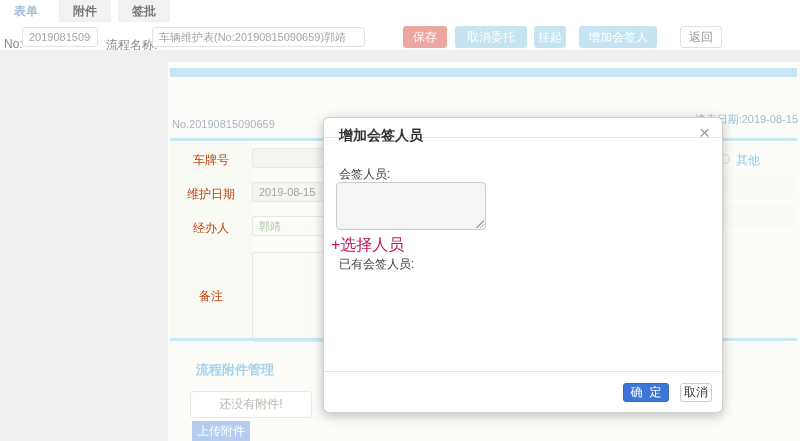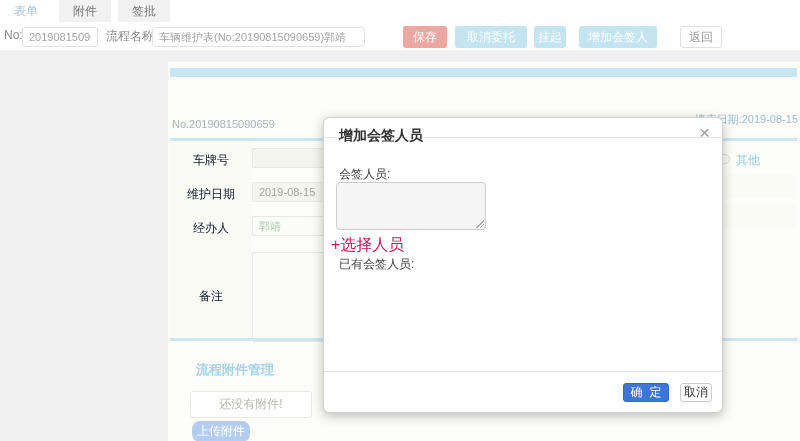--- a/index.html
+++ b/index.html
@@ -2,26 +2,26 @@
 <html><head>
 <meta charset="utf-8">
 <style>
   * { margin:0; padding:0; box-sizing:border-box; }
   html,body { width:800px; height:441px; overflow:hidden;
     font-family:"Liberation Sans","DejaVu Sans",sans-serif; background:#ffffff; }
 
   
   .tabbar { position:absolute; left:0; top:0; width:800px; height:22px; background:#fff; display:flex; }
   .tab { height:22px; padding:0 14px; font-size:12px; line-height:22px; color:#777;
-         background:#f2f2f2; margin-right:7px; text-align:center; cursor:default; }
+         background:#f2f2f2; margin-right:7px; text-align:center; cursor:default;font-weight:bold; }
   .tab.active { background:#ffffff; color:#a6bfda; }
 
   
   .toolbar { position:absolute; left:0; top:24px; width:800px; height:26px; background:#fff; }
-  .tb-label { position:absolute; top:4px; font-size:12px; color:#8a8a8a; }
+  .tb-label { position:absolute; top:13px; font-size:12px; color:#8a8a8a; }
   .tb-input { position:absolute; top:3px; height:20px; border:1px solid #e2e2e2; border-radius:3px;
               background:#fff; color:#a5a5a5; font-size:11px; padding:0 6px;
               font-family:"Liberation Sans","DejaVu Sans",sans-serif; }
   .tb-btn { position:absolute; top:2px; height:22px; border:none; border-radius:3px; color:#ffffff;
             font-size:12px; text-align:center; line-height:22px; cursor:pointer; padding:0;
             font-family:"Liberation Sans","DejaVu Sans",sans-serif; }
   .btn-save   { left:403px; width:44px; background:#eba7a0; }
   .btn-canceld{ left:455px; width:72px; background:#c4e4f2; }
   .btn-susp   { left:534px; width:32px; background:#c4e4f2; }
   .btn-addcs  { left:579px; width:78px; background:#c4e4f2; }
@@ -38,35 +38,35 @@
   .divider   { position:absolute; left:2px; width:627px; height:3px; background:#c9e8f4; }
   .div1 { top:76px; } .div2 { top:276px; }
   .other-link { position:absolute; left:568px; top:90px; font-size:12px; color:#96cbe6; cursor:pointer; }
   .radio-icon { position:absolute; left:552px; top:92px; width:10px; height:10px; border:1px solid #dcdcd6;
                 border-radius:50%; background:#fbfbf7; }
   .right-input { position:absolute; left:528px; width:100px; height:24px; background:#fbfbf6;
                  border:1px solid #ededе6; border:1px solid #ededе6; border-radius:3px; }
   .ri1 { top:112px; } .ri2 { top:142px; }
 
   .label-col-bg { position:absolute; left:2px; top:80px; width:82px; height:194px; background:#fafaf4; }
-  .f-label { position:absolute; left:2px; width:82px; text-align:center; font-size:12px; color:#0f172a; }
+  .f-label { position:absolute; left:2px; width:82px; text-align:center; font-size:12px; color:#c2410c; }
   .f-input { position:absolute; left:84px; width:200px; height:20px; background:#f5f5ef;
              border:1px solid #e8e8e0; border-radius:2px; font-size:11px; color:#a5a59e;
              padding:0 6px; font-family:"Liberation Sans","DejaVu Sans",sans-serif; }
   .f-green { background:#fbfbf7; color:#abcbab; }
   .f-area  { position:absolute; left:84px; top:190px; width:200px; height:90px; background:#fbfbf7;
              border:1px solid #e8e8e0; border-radius:2px; resize:none;
              font-family:"Liberation Sans","DejaVu Sans",sans-serif; }
 
   .attach-heading { position:absolute; left:28px; top:299px; font-size:13px; font-weight:bold; color:#a5d3e9; }
   .attach-box { position:absolute; left:22px; top:329px; width:122px; height:27px; background:#fff;
                 border:1px solid #eaeae3; border-radius:3px; text-align:center;
                 font-size:12px; color:#b7b7af; line-height:25px; }
   .upload-btn { position:absolute; left:24px; top:359px; width:58px; height:21px; background:#b3ccf0;
-                border:none; border-radius:8px; color:#fff; font-size:12px; line-height:21px;
+                border:none; border-radius:0; color:#fff; font-size:12px; line-height:21px;
                 cursor:pointer; font-family:"Liberation Sans","DejaVu Sans",sans-serif; }
 
   
   .modal { position:absolute; left:323px; top:117px; width:400px; height:296px; background:#fff;
            border:1px solid rgba(0,0,0,0.18); border-radius:6px; z-index:100;
            box-shadow:0 3px 12px rgba(0,0,0,0.25); }
   .modal-header { position:relative; height:20px; border-bottom:1px solid #e5e5e5; }
   .modal-title { position:absolute; left:15px; top:9px; font-size:14px; font-weight:bold; color:#333; }
   .modal-close { position:absolute; right:12px; top:5px; font-size:19px; color:#9d9d9d; cursor:pointer; line-height:19px; }
   .m-label1 { position:absolute; left:15px; top:48px; font-size:12px; color:#3f3f3f; }

